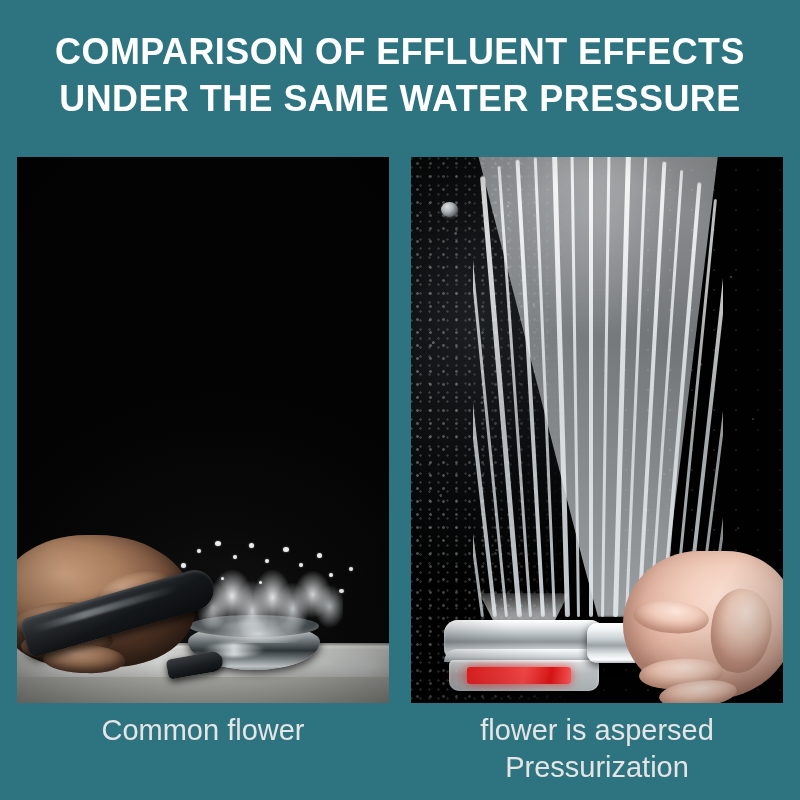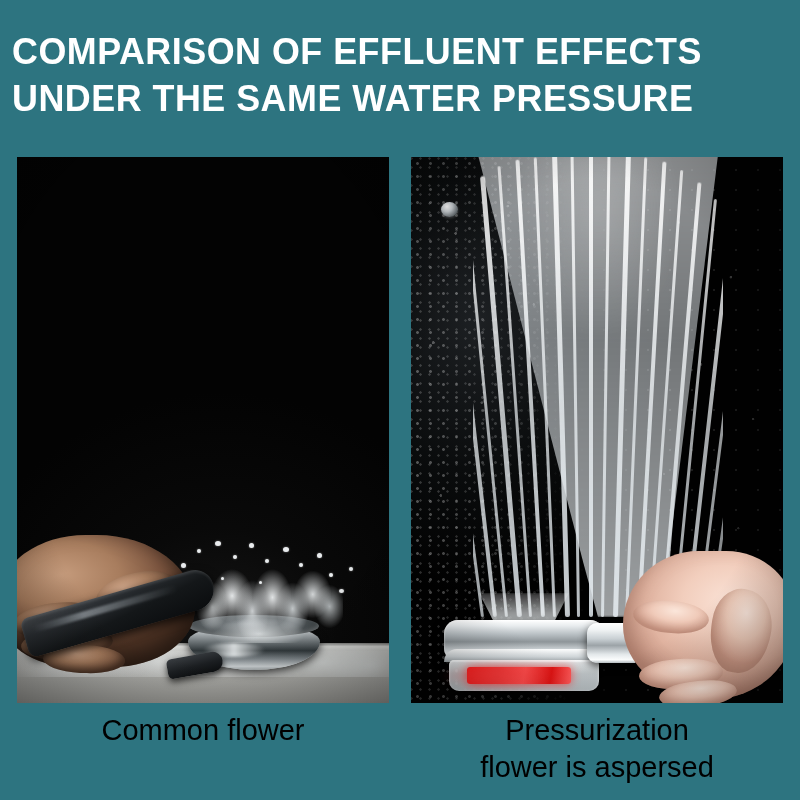--- a/index.html
+++ b/index.html
@@ -19,21 +19,21 @@
     height: 800px;
     background: #2d7480;
   }
 
   
   .title-block {
     position: absolute;
     left: 0;
     top: 28px;
     width: 800px;
-    text-align: left;
+    text-align: center;
   }
   .title-line {
     display: block;
     color: #ffffff;
     font-family: "Liberation Sans", sans-serif;
     font-weight: bold;
     font-size: 37px;
     line-height: 47px;
     letter-spacing: 0.5px;
     transform: scaleX(0.97);
@@ -448,21 +448,21 @@
     pointer-events: none;
     background: radial-gradient(ellipse 85% 80% at 50% 48%, transparent 55%, rgba(0,0,0,.45) 100%);
   }
 
   
   .caption {
     position: absolute;
     top: 712px;
     width: 372px;
     text-align: center;
-    color: #000000;
+    color: #e5e5e5;
     font-family: "Liberation Sans", sans-serif;
     font-size: 29px;
     line-height: 37px;
     font-weight: normal;
   }
   .caption-left  { left: 17px; }
   .caption-right { left: 411px; }
   .caption span { display: block; white-space: nowrap; }
 </style>
 </head>
@@ -573,17 +573,17 @@
     <div class="rfinger rf3"></div>
     <div class="rthumb"></div>
 
     <div class="panel-vignette"></div>
   </div>
 
   <div class="caption caption-left">
     <span>Common flower</span>
   </div>
   <div class="caption caption-right">
+    <span>flower is aspersed</span>
     <span>Pressurization</span>
-    <span>flower is aspersed</span>
   </div>
 
 </div>
 
 </body></html>

